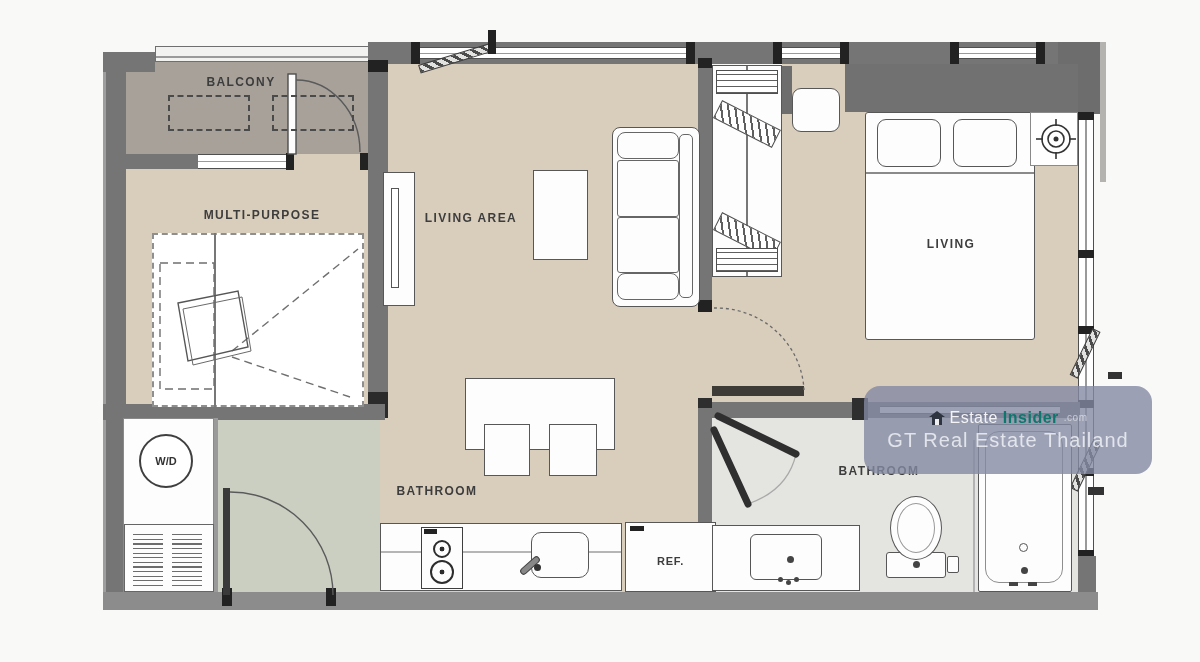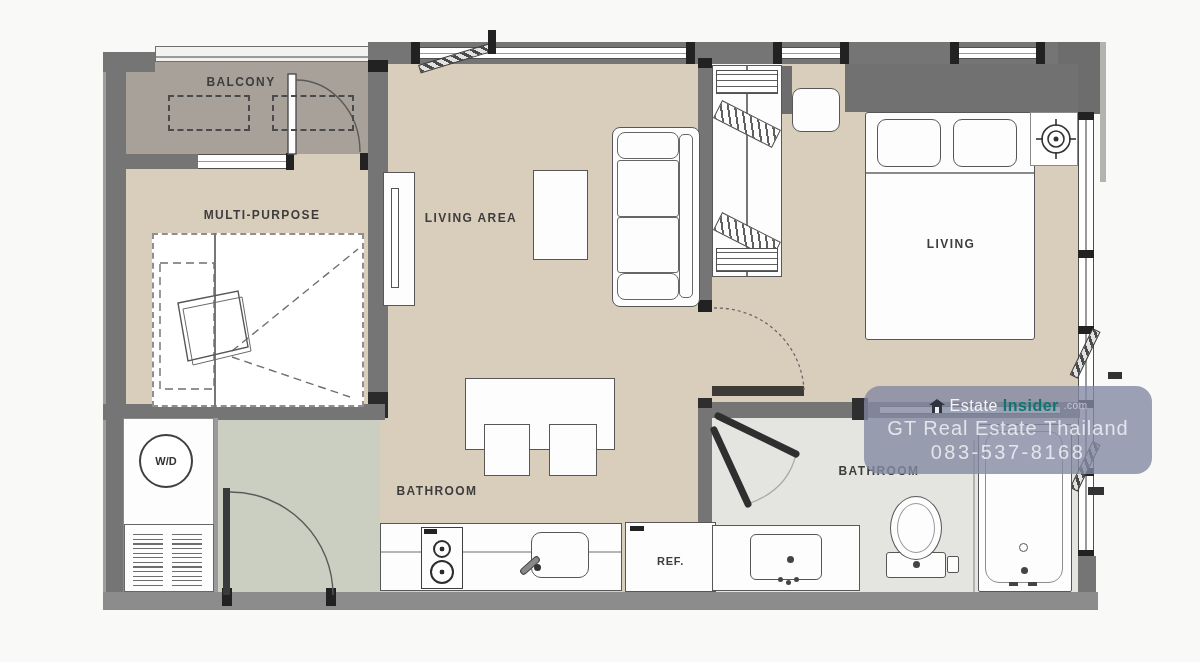--- a/index.html
+++ b/index.html
@@ -258,16 +258,15 @@
     <div class="wm-line1">
       <svg width="16" height="14" viewBox="0 0 16 14">
         <path d="M8 0 L16 6 L13 6 L13 14 L3 14 L3 6 L0 6 Z" fill="#2e3440"></path>
         <rect x="6" y="8" width="4" height="6" fill="#f0f0f2"></rect>
       </svg>
       <span class="wm-brand-light">Estate</span>
         <span class="wm-brand-bold">Insider</span>
         <span class="wm-tld">.com</span>
     </div>
     <div class="wm-line2">GT Real Estate Thailand</div>
-    <div class="wm-line3">083-537-8168</div>
   </div>
 
 </div>
 
 </body></html>

